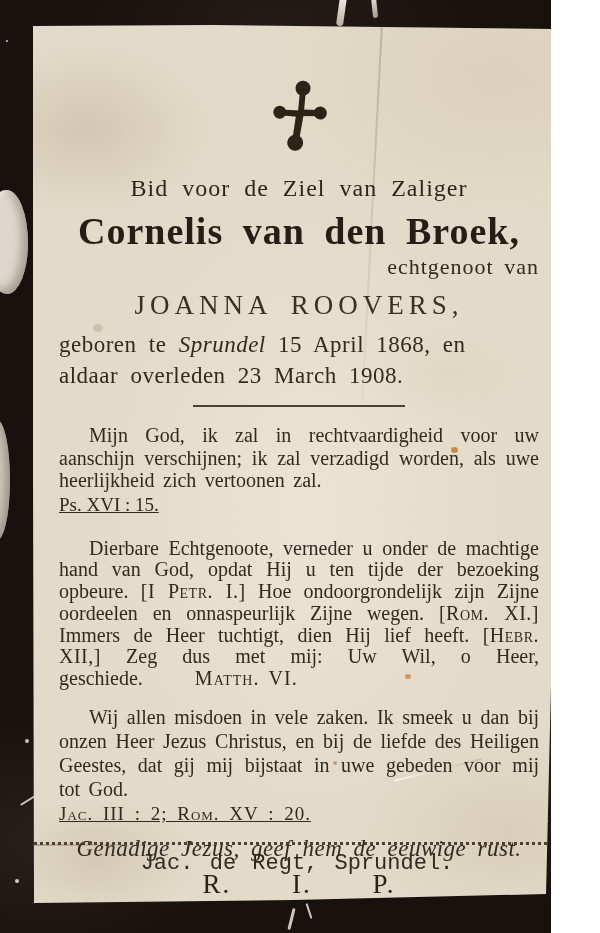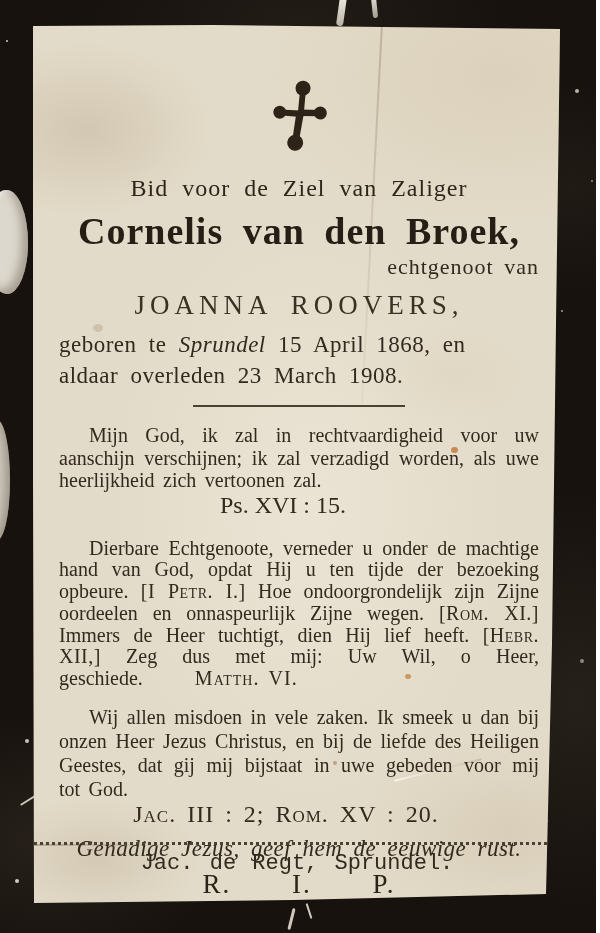--- a/index.html
+++ b/index.html
@@ -2,21 +2,21 @@
 <html><head>
 <meta charset="utf-8">
 <style>
   html,body { margin:0; padding:0; }
   body {
     width:600px; height:933px;
     font-family: "Liberation Serif", "DejaVu Serif", serif;
     overflow:hidden;
   }
   .scan {
-    position:relative; width:596px; height:933px;
+    position:relative; width:551px; height:933px;
     background-color:#17120e;
     background-image:
       radial-gradient(ellipse 260px 180px at 8% 90%, rgba(70,60,50,0.35), transparent 70%),
       radial-gradient(ellipse 200px 300px at 97% 75%, rgba(75,65,55,0.30), transparent 70%),
       radial-gradient(ellipse 300px 120px at 50% 2%, rgba(60,52,44,0.30), transparent 70%),
       radial-gradient(ellipse 150px 150px at 96% 20%, rgba(58,50,42,0.28), transparent 70%);
     overflow:hidden;
   }
   
   .specks {
@@ -122,21 +122,21 @@
     border:none; border-top:2px solid #4c4234; height:0;
   }
 
   .verse {
     font-size:20px; line-height:22.5px;
     text-align:justify; word-spacing:3.5px;
   }
   .verse.v1 { margin-top:17px; text-indent:30px; }
   .verse.v2 { margin-top:21px; text-indent:30px; line-height:21.8px; }
   .verse.v3 { margin-top:15px; text-indent:30px; line-height:24px; }
-  .vref { font-size:24px; line-height:24px; text-align:center; }
+  .vref { font-size:19px; line-height:24px; text-align:left;text-decoration:underline; }
   .vref.r1 { padding-right:32px; margin-top:1px; }
   .vref.r3 { padding-right:26px; margin-top:1px; font-variant:small-caps; letter-spacing:1px; word-spacing:4px; }
 
   .seg-italic { }
   .seg-plain {}
   .seg-smallcaps { font-variant:small-caps; letter-spacing:0.5px; }
   .seg-reference { font-variant:small-caps; letter-spacing:1px; margin-left:52px; }
 
   .prayer {
     margin-top:9px; text-align:center; font-style:italic;

